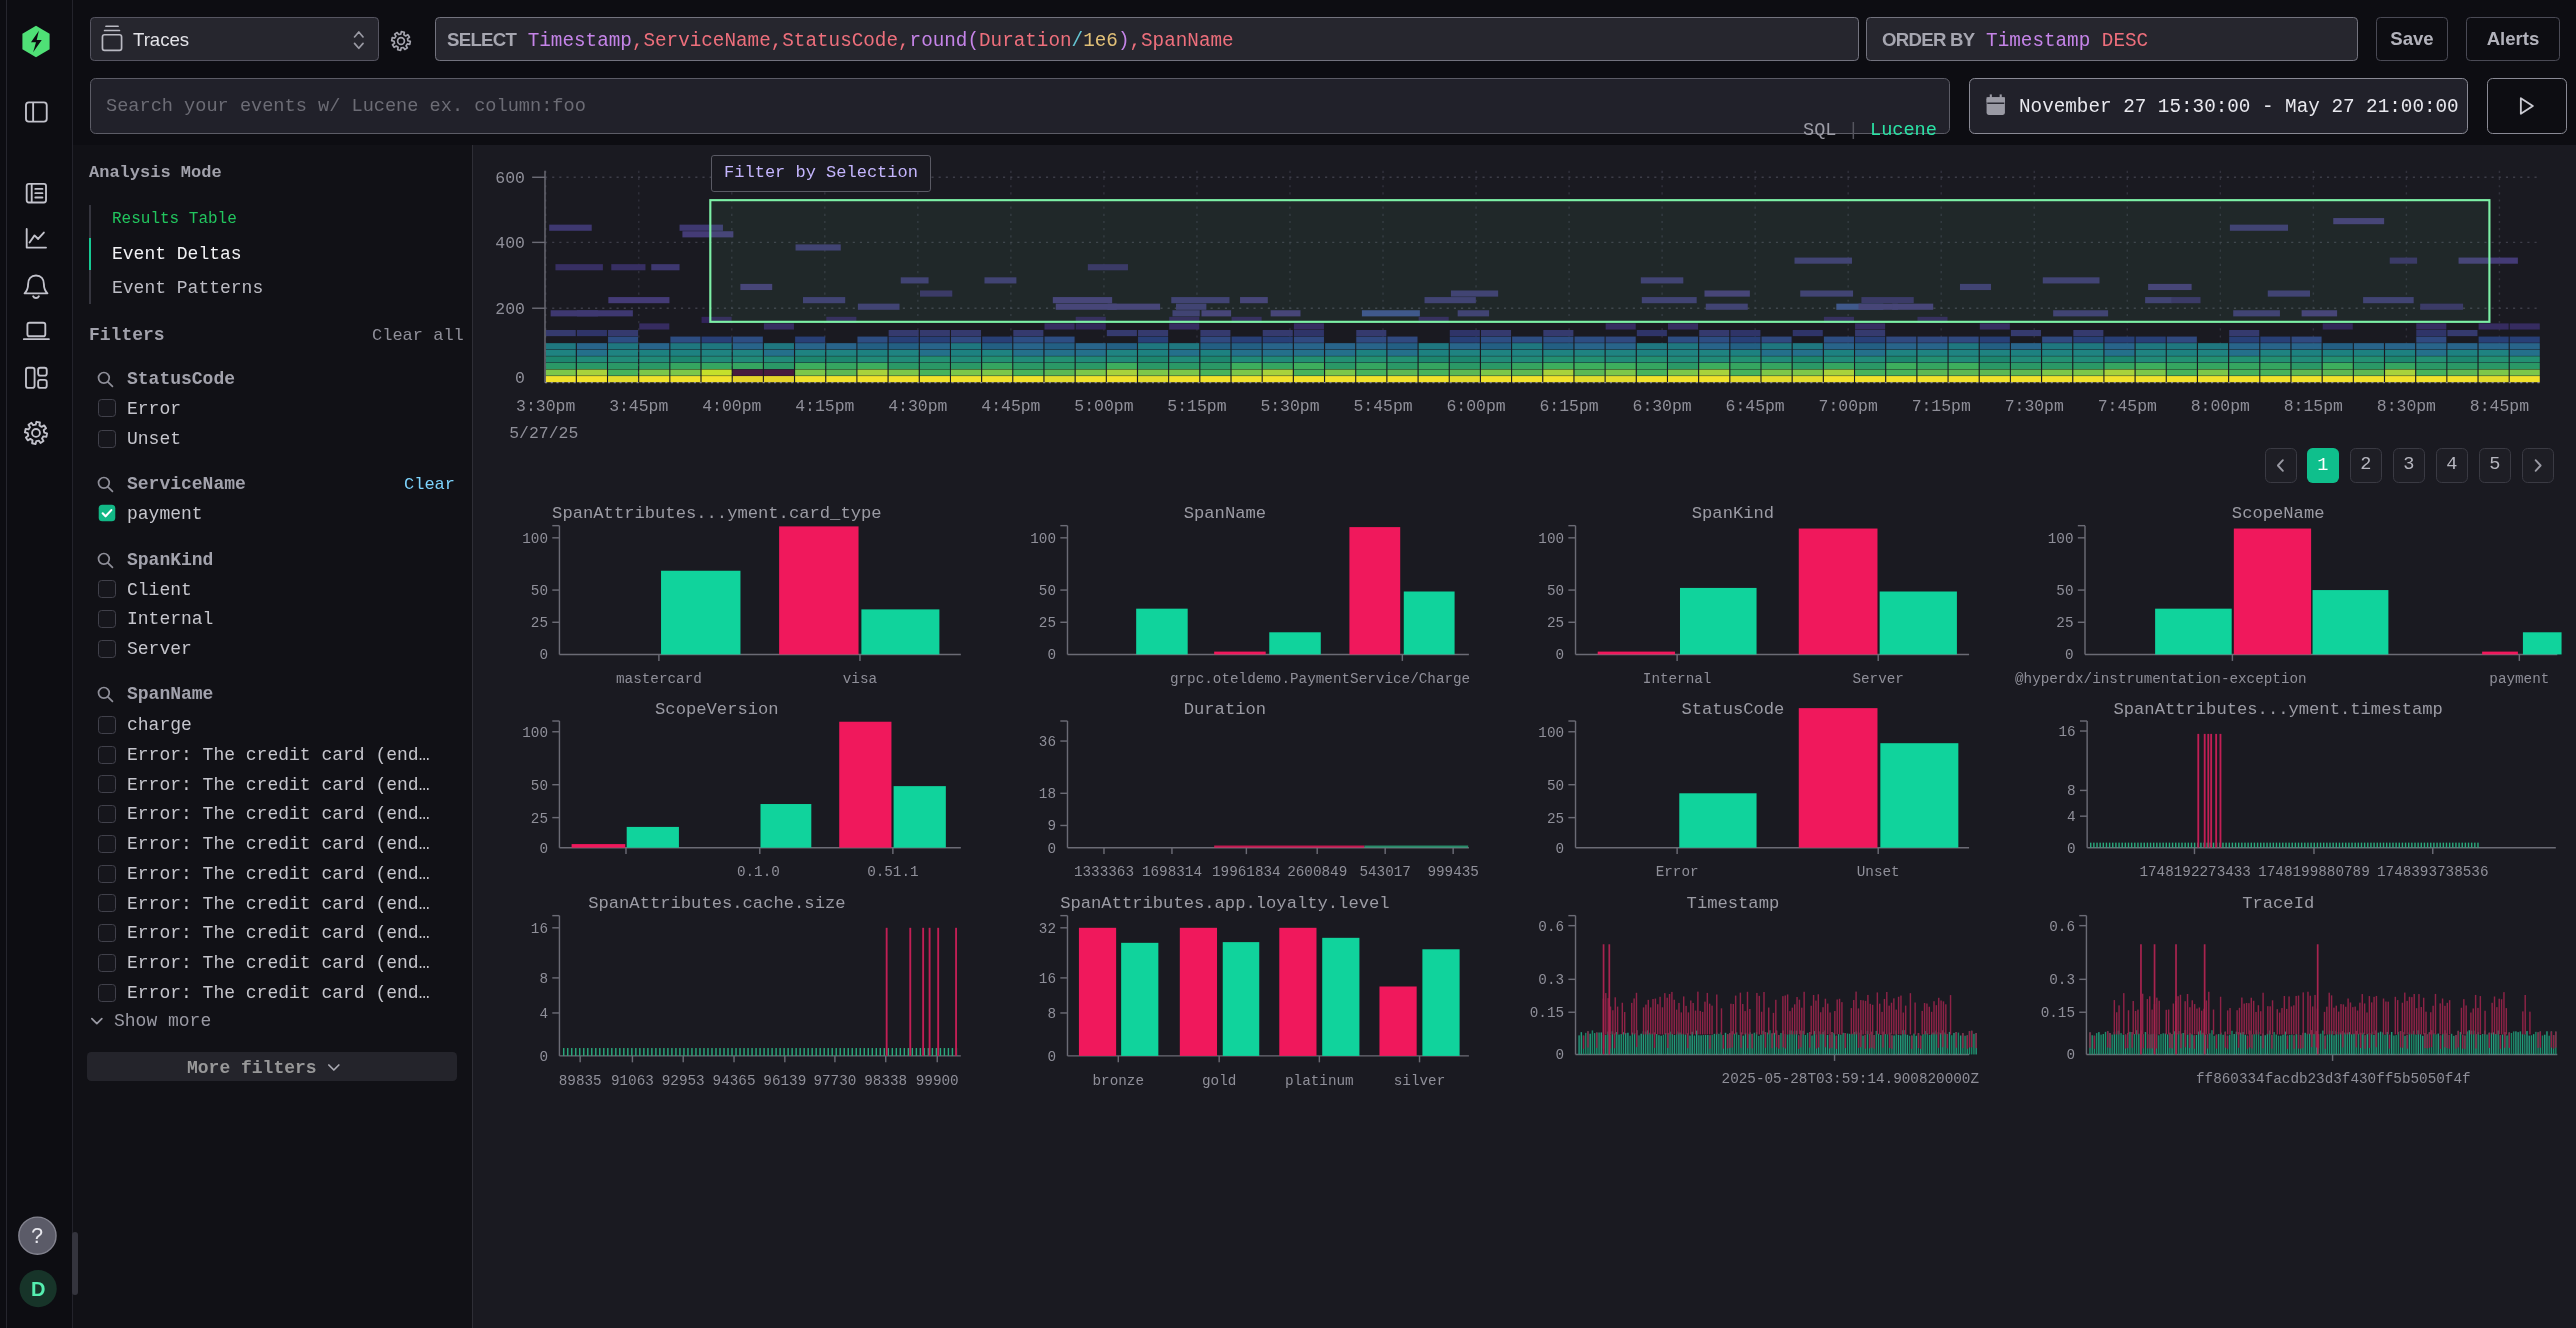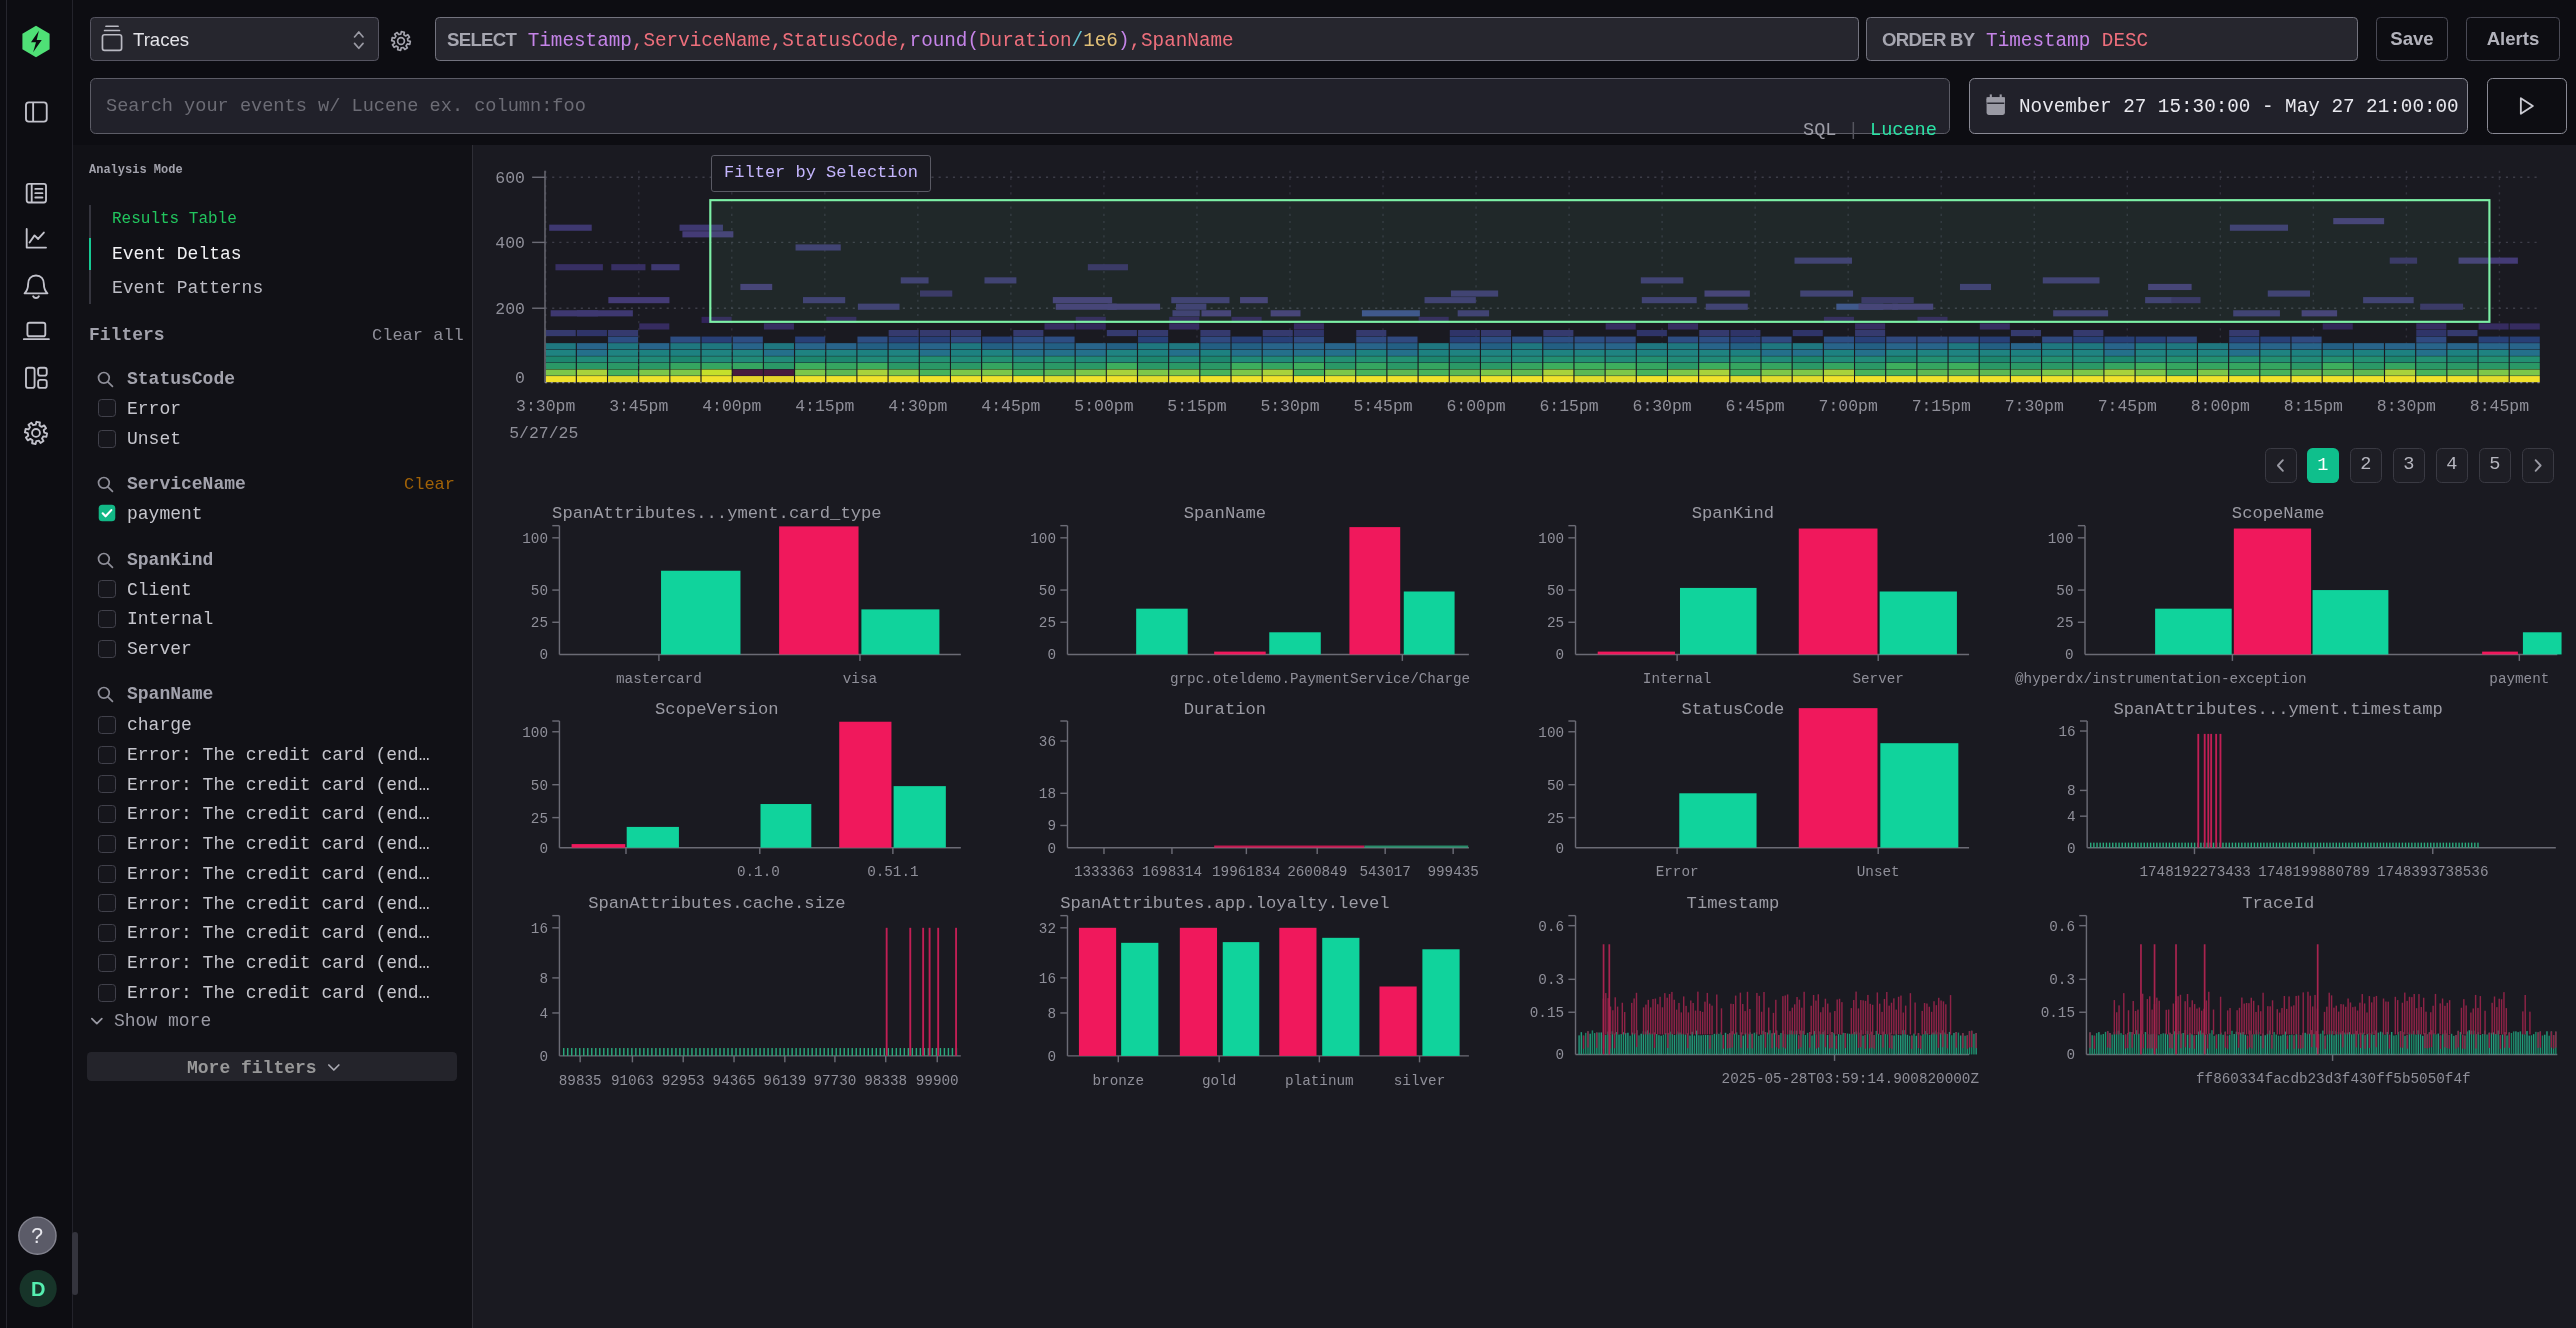--- a/index.html
+++ b/index.html
@@ -82,21 +82,21 @@
 <rect x="2" y="6" width="26" height="7" fill="#9a9aa4"></rect>
 <line x1="8" y1="2" x2="8" y2="9" stroke="#9a9aa4" stroke-width="3"></line>
 <line x1="22" y1="2" x2="22" y2="9" stroke="#9a9aa4" stroke-width="3"></line>
 <line x1="3" y1="14.5" x2="27" y2="14.5" stroke="#21212a" stroke-width="2"></line>
 </svg>
 <div class="a" style="left:2019px;top:96px;font-size:19.3px;color:#e8e8ee;">November 27 15:30:00 - May 27 21:00:00</div>
 <div class="a" style="left:2487px;top:78px;width:80px;height:56px;border:1.4px solid #8a8a95;border-radius:5.7px;"></div>
 <svg class="a" style="left:2515px;top:94px;" width="23" height="24" viewBox="0 0 32 34">
 <path d="M8 6 L25 17 L8 28 Z" fill="none" stroke="#cacad2" stroke-width="2.6" stroke-linejoin="round"></path>
   </svg>
-<div class="a" style="left:89px;top:163px;font-size:12px;font-weight:bold;color:#a2a2ac;">Analysis Mode</div>
+<div class="a" style="left:89px;top:163px;font-size:17px;font-weight:bold;color:#a2a2ac;">Analysis Mode</div>
 <div class="a" style="left:89px;top:205px;width:2.1px;height:99px;background:#35353e;"></div>
 <div class="a" style="left:89px;top:238px;width:2.1px;height:32px;background:#17c993;"></div>
 <div class="a" style="left:112px;top:210px;font-size:16px;color:#22c55e;">Results Table</div>
 <div class="a" style="left:112px;top:244px;font-size:18px;color:#f2f2f5;">Event Deltas</div>
 <div class="a" style="left:112px;top:278px;font-size:18px;color:#bcbcc4;">Event Patterns</div>
 <div class="a" style="left:89px;top:325px;font-size:18px;font-weight:bold;color:#a2a2ac;">Filters</div>
 <div class="a" style="left:372px;top:326px;font-size:17px;color:#8f8f99;">Clear all</div>
 <svg class="a" style="left:96px;top:370px;" width="18.6" height="18.6" viewBox="0 0 26 26">
     <circle cx="11" cy="11" r="7.5" fill="none" stroke="#8f8f99" stroke-width="2.4"></circle>
     <line x1="16.5" y1="16.5" x2="23" y2="23" stroke="#8f8f99" stroke-width="2.4" stroke-linecap="round"></line>
@@ -104,21 +104,21 @@
 <div class="a" style="left:127px;top:369px;font-size:18px;font-weight:bold;color:#a2a2ac;">StatusCode</div>
 <div class="a" style="left:98px;top:399px;width:18px;height:18px;border:1.4px solid #41414b;border-radius:3.6px;background:#16161c;"></div>
 <div class="a" style="left:127px;top:399px;font-size:18px;color:#c6c6cd;">Error</div>
 <div class="a" style="left:98px;top:430px;width:18px;height:18px;border:1.4px solid #41414b;border-radius:3.6px;background:#16161c;"></div>
 <div class="a" style="left:127px;top:429px;font-size:18px;color:#c6c6cd;">Unset</div>
 <svg class="a" style="left:96px;top:475px;" width="18.6" height="18.6" viewBox="0 0 26 26">
     <circle cx="11" cy="11" r="7.5" fill="none" stroke="#8f8f99" stroke-width="2.4"></circle>
     <line x1="16.5" y1="16.5" x2="23" y2="23" stroke="#8f8f99" stroke-width="2.4" stroke-linecap="round"></line>
   </svg>
 <div class="a" style="left:127px;top:474px;font-size:18px;font-weight:bold;color:#a2a2ac;">ServiceName</div>
-<div class="a" style="left:404px;top:475px;font-size:17px;color:#a16207;">Clear</div>
+<div class="a" style="left:404px;top:475px;font-size:17px;color:#7dd3fc;">Clear</div>
 <svg class="a" style="left:98px;top:504px;" width="18" height="18" viewBox="0 0 25 25">
     <rect x="1" y="1" width="23" height="23" rx="5" fill="#12b886"></rect>
     <polyline points="6.5,13 10.5,17 18.5,8.5" fill="none" stroke="#fff" stroke-width="3" stroke-linecap="round" stroke-linejoin="round"></polyline>
   </svg>
 <div class="a" style="left:127px;top:504px;font-size:18px;color:#c6c6cd;">payment</div>
 <svg class="a" style="left:96px;top:551px;" width="18.6" height="18.6" viewBox="0 0 26 26">
     <circle cx="11" cy="11" r="7.5" fill="none" stroke="#8f8f99" stroke-width="2.4"></circle>
     <line x1="16.5" y1="16.5" x2="23" y2="23" stroke="#8f8f99" stroke-width="2.4" stroke-linecap="round"></line>
   </svg>
 <div class="a" style="left:127px;top:550px;font-size:18px;font-weight:bold;color:#a2a2ac;">SpanKind</div>

